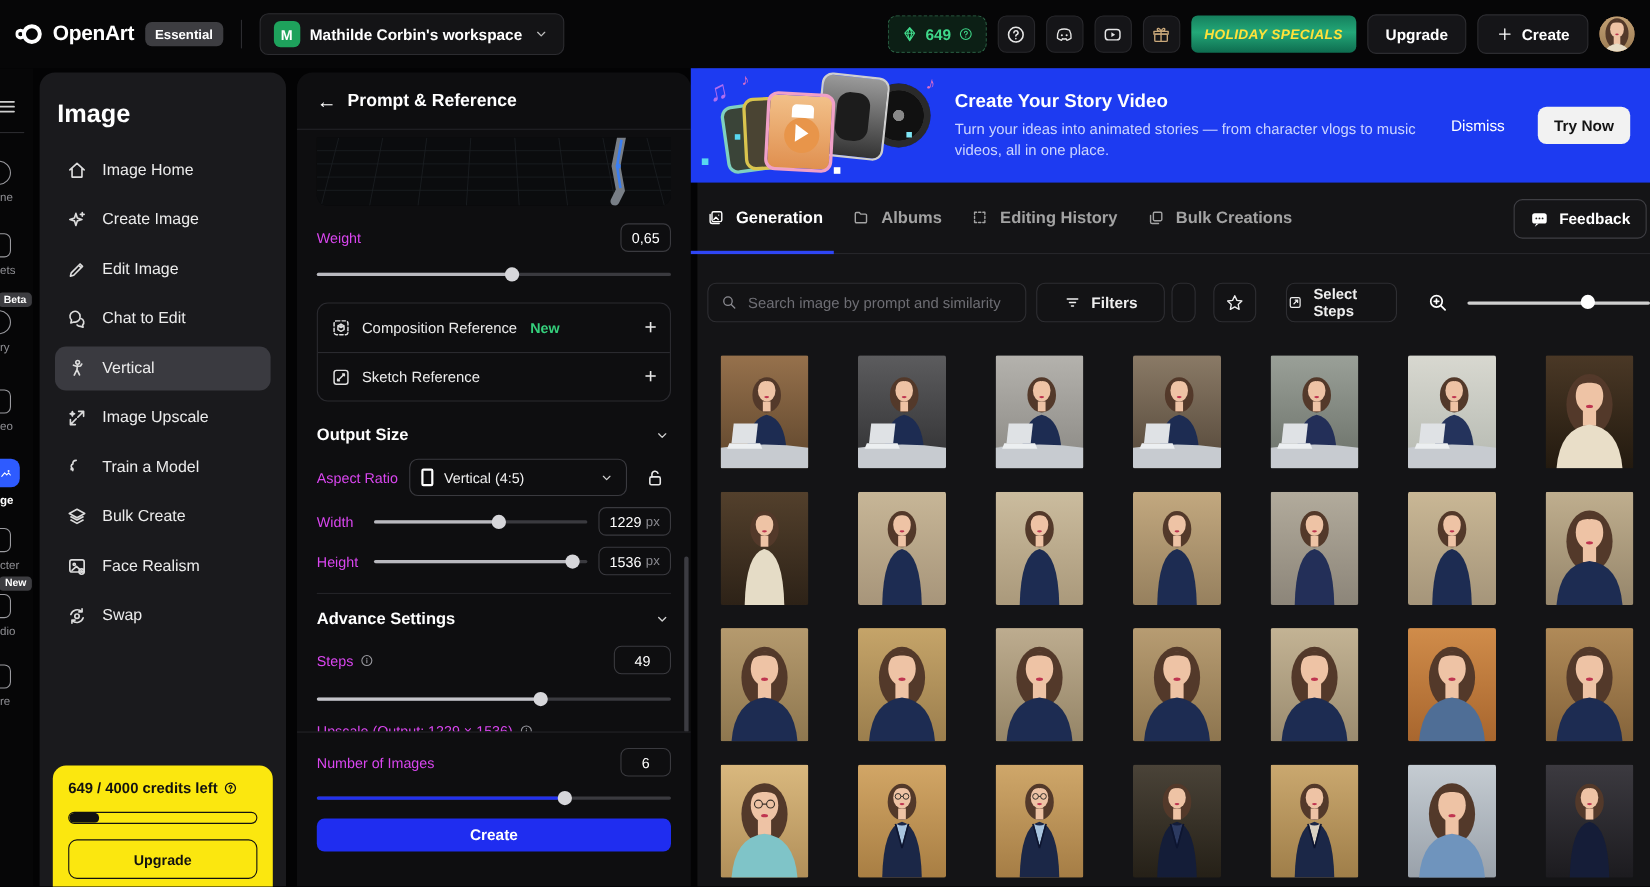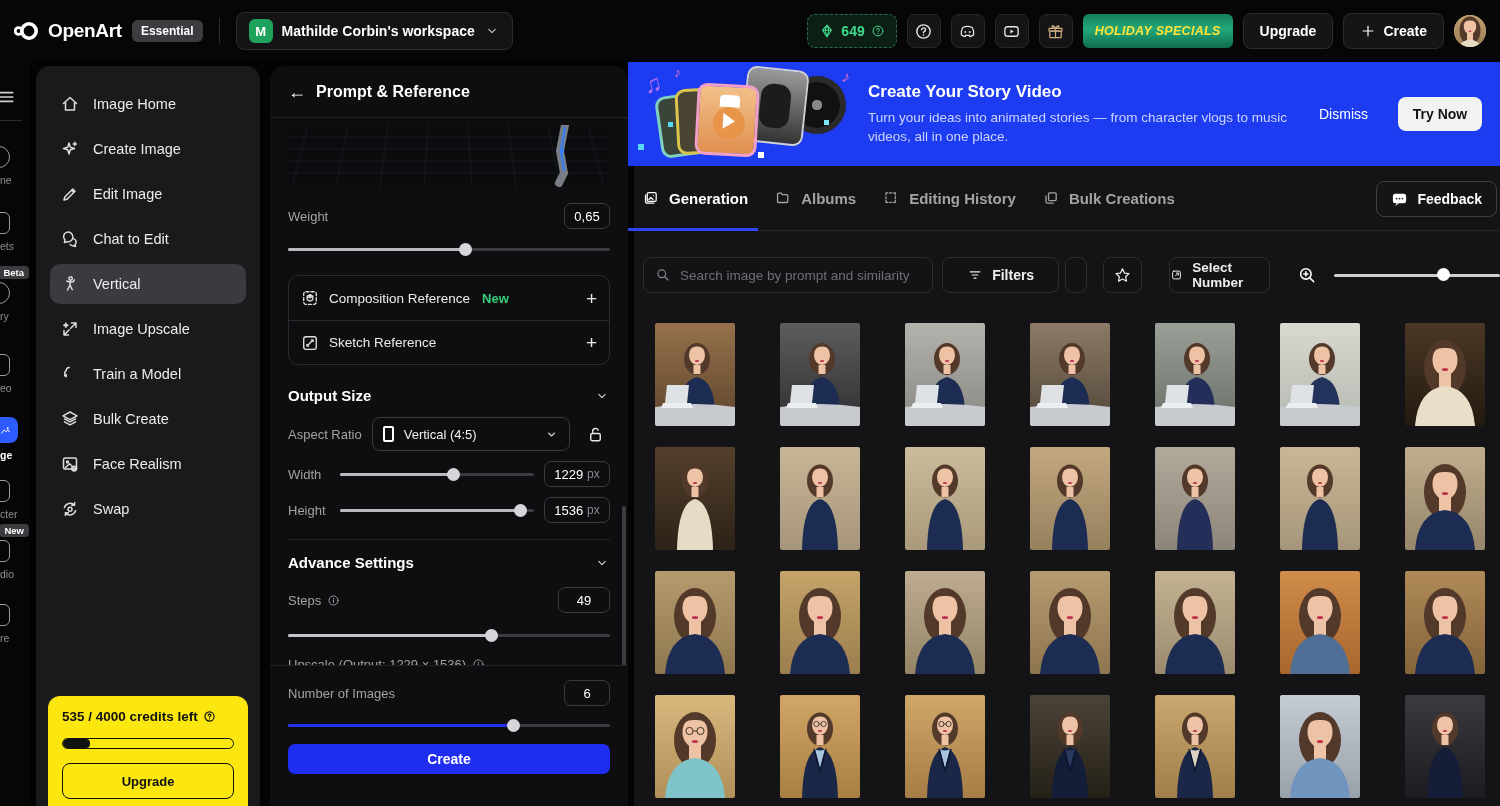--- a/index.html
+++ b/index.html
@@ -51,21 +51,21 @@
 .cb-upgrade{margin-top:14px;height:36px;border:1.6px solid #111;border-radius:8px;display:flex;align-items:center;justify-content:center;font-size:13px;font-weight:800;cursor:pointer;color:#111}
 
 
 .panel{position:absolute;left:270px;top:66px;width:358px;bottom:0;background:#0e0e10;border-radius:14px 14px 0 0;overflow:hidden}
 .panel-header{height:52px;display:flex;align-items:center;gap:10px;padding:0 18px;border-bottom:1px solid #232327}
 .panel-title{font-size:16px;font-weight:800}
 .back-arrow{font-size:18px;color:#fff;cursor:pointer;line-height:1}
 .panel-scroll{position:absolute;top:53px;left:0;right:0;bottom:108px;padding:0 18px;overflow:hidden}
 .pose-preview{margin-top:6px;height:62px;border-radius:0 0 10px 10px;overflow:hidden;background:#0a0b0d}
 .row{display:flex;align-items:center}
-.lab{font-size:13px;color:#a3a3a3}
+.lab{font-size:13px;color:#d946ef}
 .valbox{height:26px;border:1px solid #3a3a3f;border-radius:7px;display:flex;align-items:center;justify-content:center;gap:4px;font-size:13px;color:#fff;padding:0 9px;cursor:text}
 .valbox .unit{color:#8a8a90;font-size:12px}
 .slider{position:relative;height:12px;flex:1;cursor:pointer}
 .slider .track{position:absolute;left:0;right:0;top:5px;height:3px;background:#3a3a3f;border-radius:2px}
 .slider .fill{position:absolute;left:0;top:5px;height:3px;background:#b9b9bf;border-radius:2px}
 .slider .knob{position:absolute;top:0;width:13px;height:13px;border-radius:50%;background:#d6d6da;margin-left:-6px}
 .slider.blue .fill{background:#2231ef}
 .ref-group{margin-top:20px;border:1px solid #2a2a2f;border-radius:10px}
 .ref-row{height:44px;display:flex;align-items:center;gap:10px;padding:0 12px;cursor:pointer}
 .ref-row + .ref-row{border-top:1px solid #2a2a2f}
@@ -258,20 +258,21 @@
         <div class="rail-icon"></div>
         <div class="rail-label">dio</div>
       </div>
       <div class="rail-item" style="top: 542px;">
         <div class="rail-icon"></div>
         <div class="rail-label">re</div>
       </div>
     </div>
 
   <div class="sidebar">
+    <div class="sb-title">Image</div>
     <div id="sbNav">
         <div class="sb-item">
           <svg class="ic " width="20" height="20" viewBox="0 0 20 20">
             <path d="M3.5 9.5 10 3.5l6.5 6 M5.5 8.2V16h9V8.2"></path>
           </svg>
           <span>Image Home</span>
         </div>
         <div class="sb-item">
           <svg class="ic " width="20" height="20" viewBox="0 0 20 20">
             <path d="M9 4l1.3 4.2L14.5 9.5l-4.2 1.3L9 15l-1.3-4.2L3.5 9.5l4.2-1.3Z M14.8 3.2v3.4 M13.1 4.9h3.4"></path>
@@ -331,21 +332,21 @@
             <circle cx="10" cy="10.2" r="2"></circle>
             <path d="M4.4 8.6a6 6 0 0 1 10-2.5 M14.6 3.4v2.9h-2.9 M15.6 11.6a6 6 0 0 1-10 2.5 M5.4 16.6v-2.9h2.9"></path>
           </svg>
           <span>Swap</span>
         </div>
       </div>
   </div>
 
   <div class="credits-box">
     <div class="cb-text">
-      <span>535 / 4000 credits left</span>
+      <span>649 / 4000 credits left</span>
       <svg class="ic info-ic dark" viewBox="0 0 20 20" style="stroke-width:1.8">
           <circle cx="10" cy="10" r="7"></circle>
           <path d="M8.2 8.2a1.9 1.9 0 1 1 2.5 1.9c-.5.2-.7.6-.7 1.1 M10 13.6v.3"></path>
         </svg>
     </div>
     <div class="cb-bar">
         <div class="cb-fill" id="cbFill" style="width: 16%;"></div>
       </div>
     <div class="cb-upgrade">Upgrade</div>
   </div>
@@ -583,21 +584,21 @@
       <div class="tb2-btn" style="width:39px;margin-left:16px">
         <svg class="ic" width="19" height="19" viewBox="0 0 20 20" style="stroke-width:1.3">
             <path d="M10 3l2.1 4.4 4.7.6-3.5 3.3.9 4.7L10 13.7 5.8 16l.9-4.7L3.2 8l4.7-.6Z"></path>
           </svg>
       </div>
       <div class="tb2-btn" style="width:101px;margin-left:27px">
         <svg class="ic" width="16" height="16" viewBox="0 0 20 20">
             <rect x="4" y="4" width="12" height="12" rx="2"></rect>
             <path d="M8.5 11.5 13 7 M13 10V7h-3"></path>
           </svg>
-        <span style="font-size:13.5px">Select Number</span>
+        <span style="font-size:13.5px">Select Steps</span>
       </div>
       <svg class="ic" width="21" height="21" viewBox="0 0 20 20" style="margin-left:27px;color:#fff">
           <circle cx="8.5" cy="8.5" r="5"></circle>
           <path d="M8.5 6.5v4 M6.5 8.5h4 M12.3 12.3 16 16"></path>
         </svg>
       <div class="zoom-slider">
         <div class="track"></div>
           <div class="knob" style="left:62%"></div>
       </div>
     </div>

